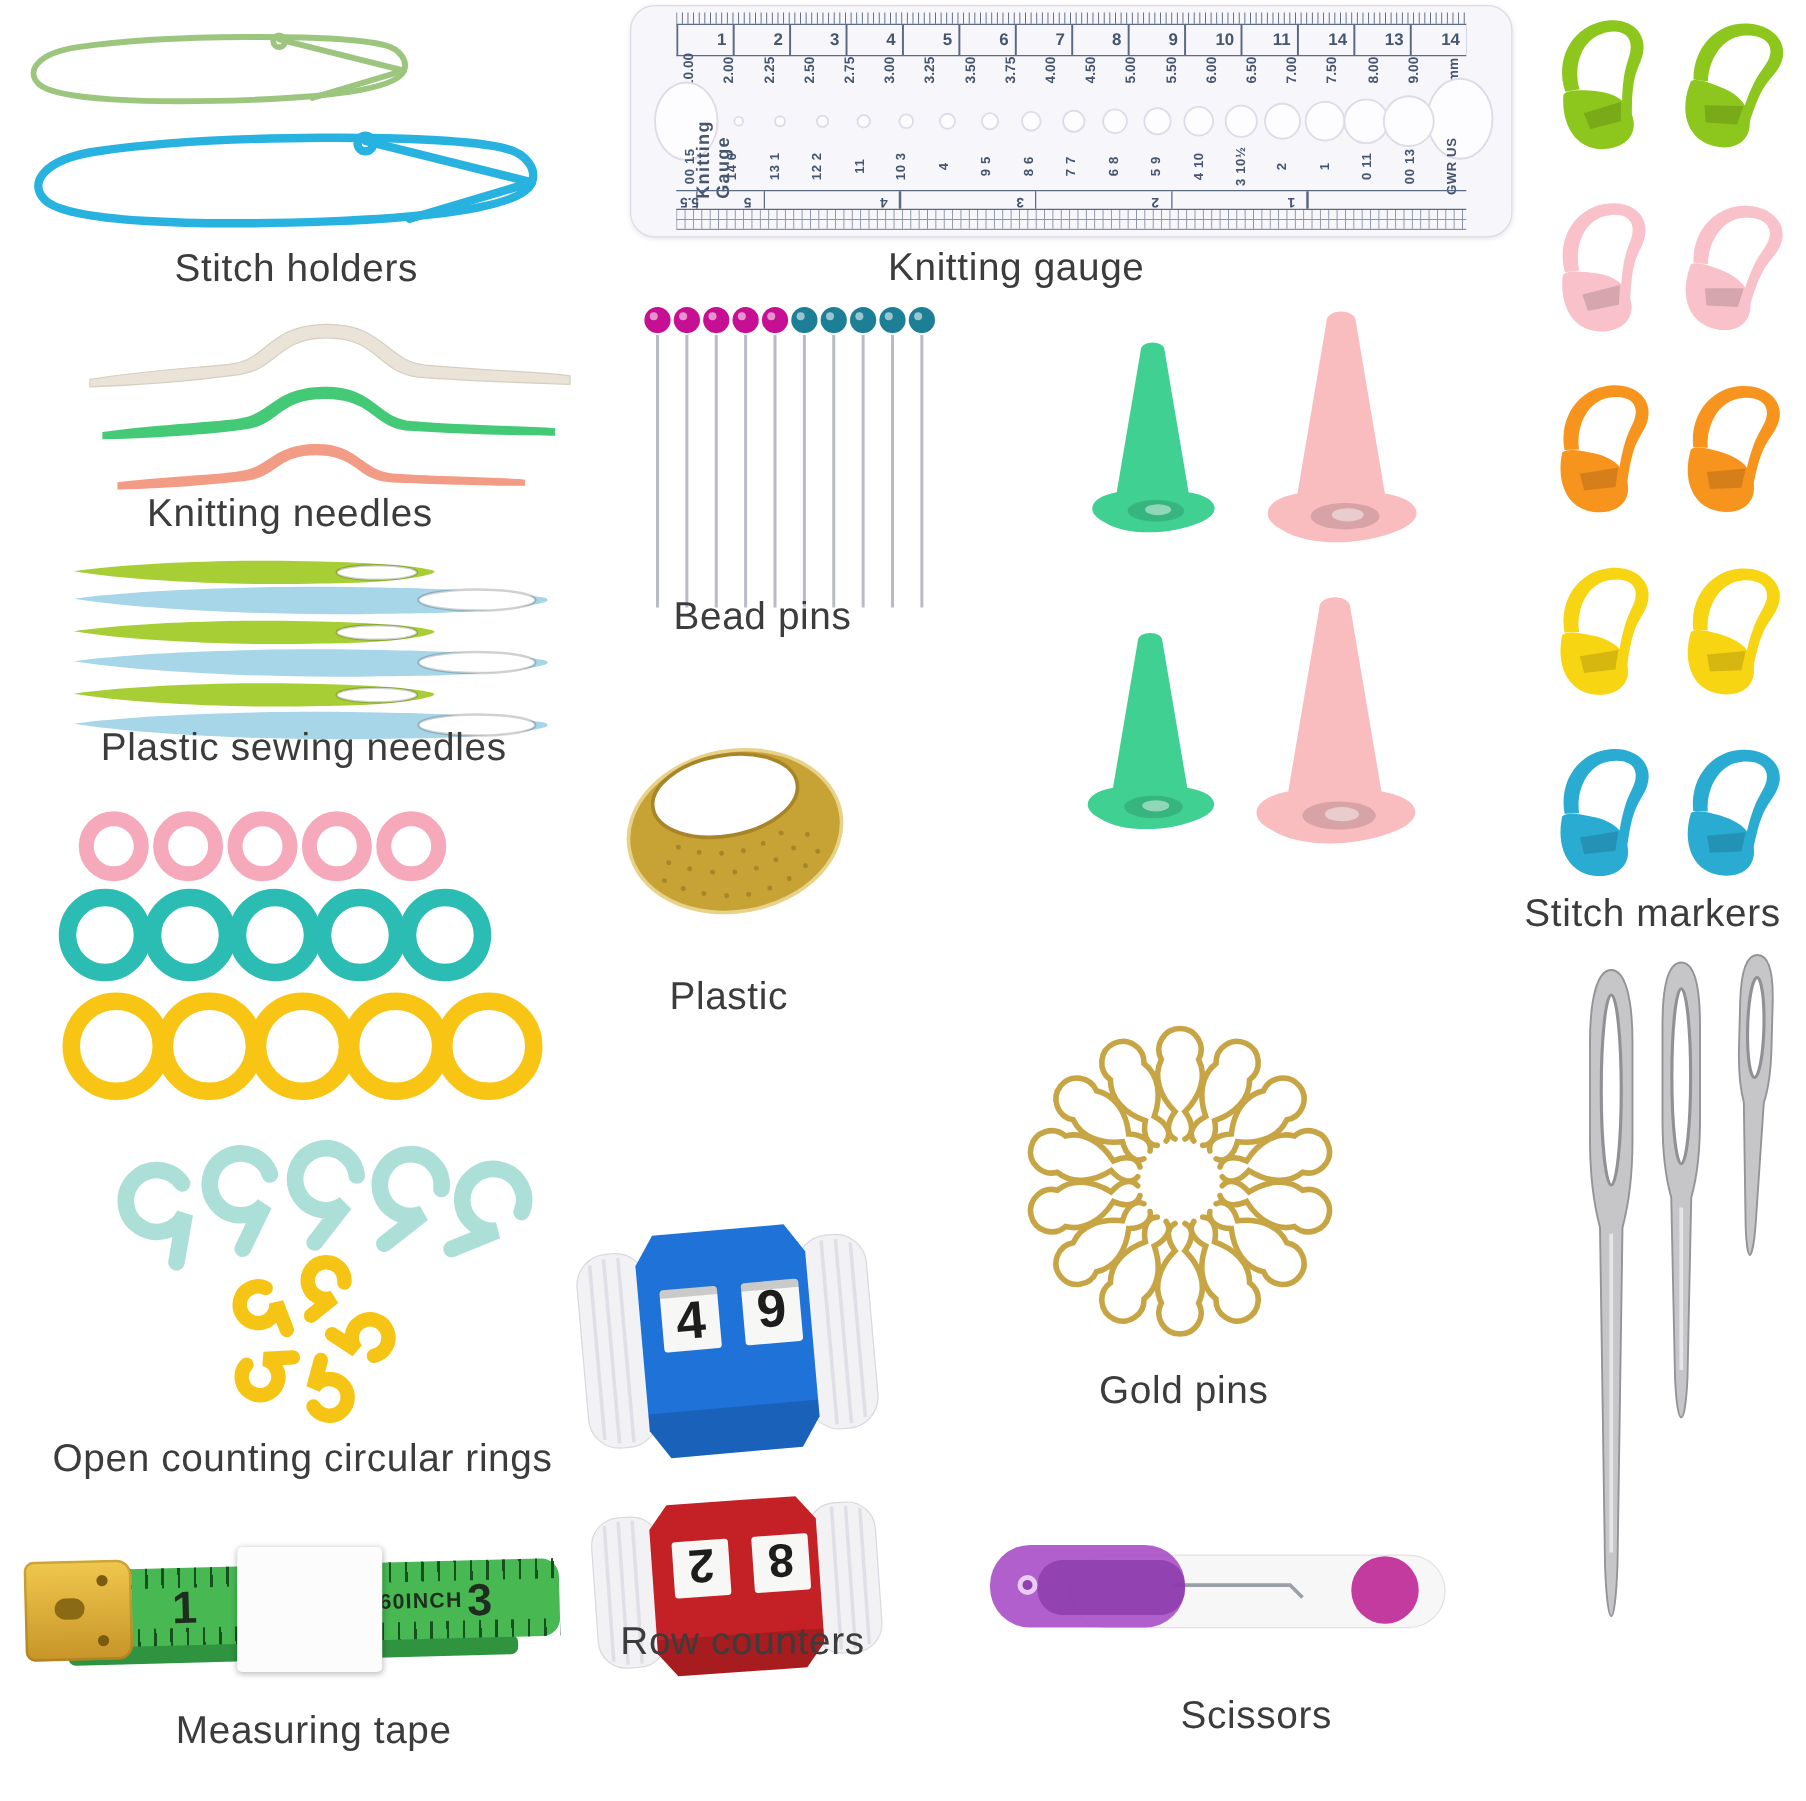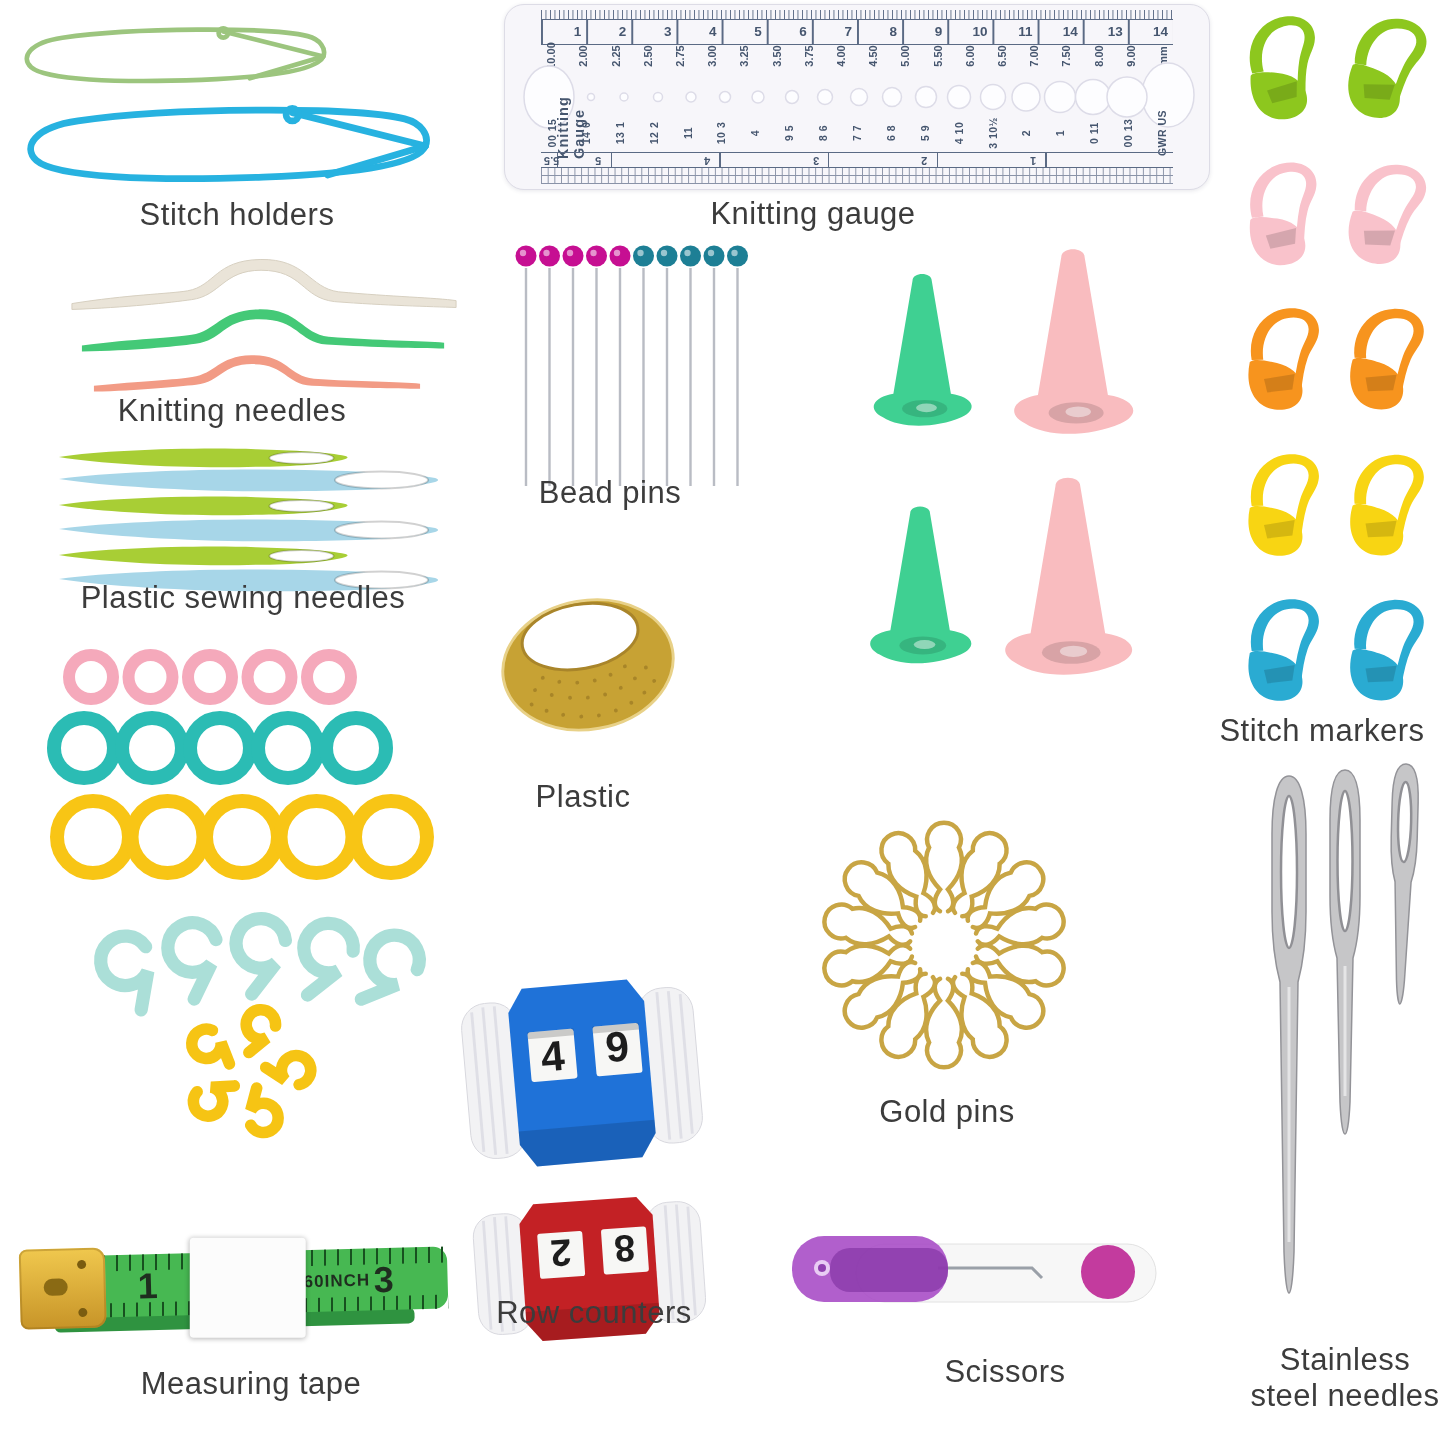--- a/index.html
+++ b/index.html
@@ -575,20 +575,21 @@
     </svg>
   <svg class="abs" style="left:168px;top:994px" width="158" height="152" viewBox="0 0 300 290">
     <g fill="none" stroke-width="22" stroke-linecap="round" stroke="#f6c414">
       <use href="#sym-openring" transform="rotate(15 150 148) translate(102 12)"></use>
       <use href="#sym-openring" transform="rotate(87 150 148) translate(102 12)"></use>
       <use href="#sym-openring" transform="rotate(159 150 148) translate(102 12)"></use>
       <use href="#sym-openring" transform="rotate(231 150 148) translate(102 12)"></use>
       <use href="#sym-openring" transform="rotate(303 150 148) translate(102 12)"></use>
     </g>
   </svg>
+  <div class="lbl" style="left:242px;top:1149px">Open counting circular rings</div>
 
   <svg class="abs" style="left:785px;top:786px" width="318" height="318" viewBox="0 0 320 320">
     <g stroke="#c8a544">
       <use href="#sym-goldpin" transform="rotate(0 160 160) translate(130 186)"></use>
       <use href="#sym-goldpin" transform="rotate(25.7 160 160) translate(130 186)"></use>
       <use href="#sym-goldpin" transform="rotate(51.4 160 160) translate(130 186)"></use>
       <use href="#sym-goldpin" transform="rotate(77.1 160 160) translate(130 186)"></use>
       <use href="#sym-goldpin" transform="rotate(102.9 160 160) translate(130 186)"></use>
       <use href="#sym-goldpin" transform="rotate(128.6 160 160) translate(130 186)"></use>
       <use href="#sym-goldpin" transform="rotate(154.3 160 160) translate(130 186)"></use>
@@ -667,18 +668,14 @@
   </svg>
   <svg class="abs" style="left:1324px;top:766px" width="42" height="372" viewBox="0 0 42 372">
     <path stroke="#939398" stroke-width="1.5" d="M 21,4 C 31,4 36,22 36,54 L 36,130 C 36,160 33,178 29,192 L 26,336 C 25,358 23,368 21,368 C 19,368 17,358 16,336 L 13,192 C 9,178 6,160 6,130 L 6,54 C 6,22 11,4 21,4 Z" fill="#c6c6c8"></path>
     <ellipse cx="21" cy="95" rx="7.5" ry="70" fill="#ffffff" stroke="#909095" stroke-width="2.5"></ellipse>
     <path d="M 21,200 L 21,330" stroke="#ffffff" stroke-width="3" opacity=".55"></path>
   </svg>
   <svg class="abs" style="left:1384px;top:760px;transform:rotate(1.5deg)" width="38" height="248" viewBox="0 0 38 248">
     <path stroke="#939398" stroke-width="1.5" d="M 19,4 C 28,4 32,18 32,42 L 32,78 C 32,100 30,112 27,122 L 23,220 C 22,238 20,244 19,244 C 18,244 16,238 15,220 L 11,122 C 8,112 6,100 6,78 L 6,42 C 6,18 10,4 19,4 Z" fill="#c6c6c8"></path>
     <ellipse cx="19" cy="62" rx="6.5" ry="40" fill="#ffffff" stroke="#909095" stroke-width="2.5"></ellipse>
   </svg>
-  <div class="lbl" style="left:1345px;top:1342px">
-    <span class="ln">Stainless</span>
-    <span class="ln">steel needles</span>
-  </div>
 
 </div>
 
 </body></html>

